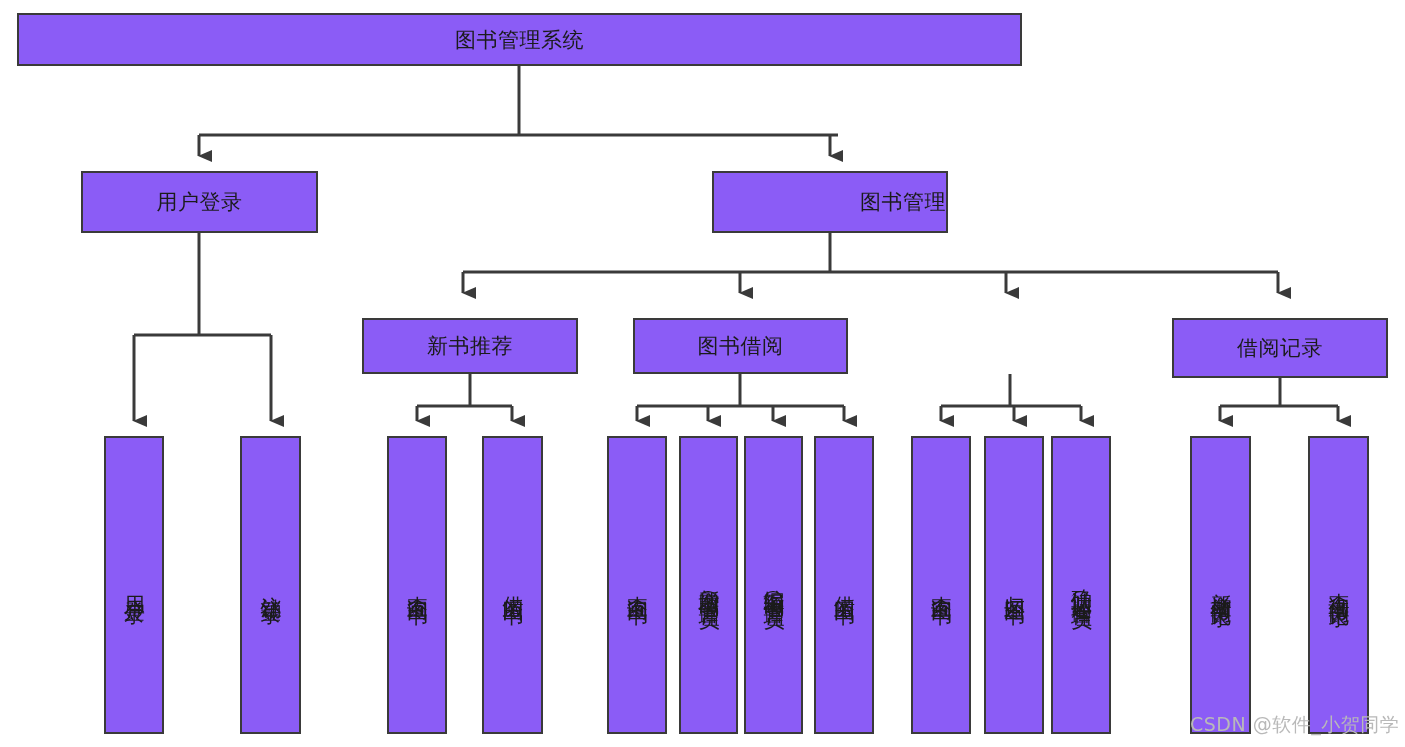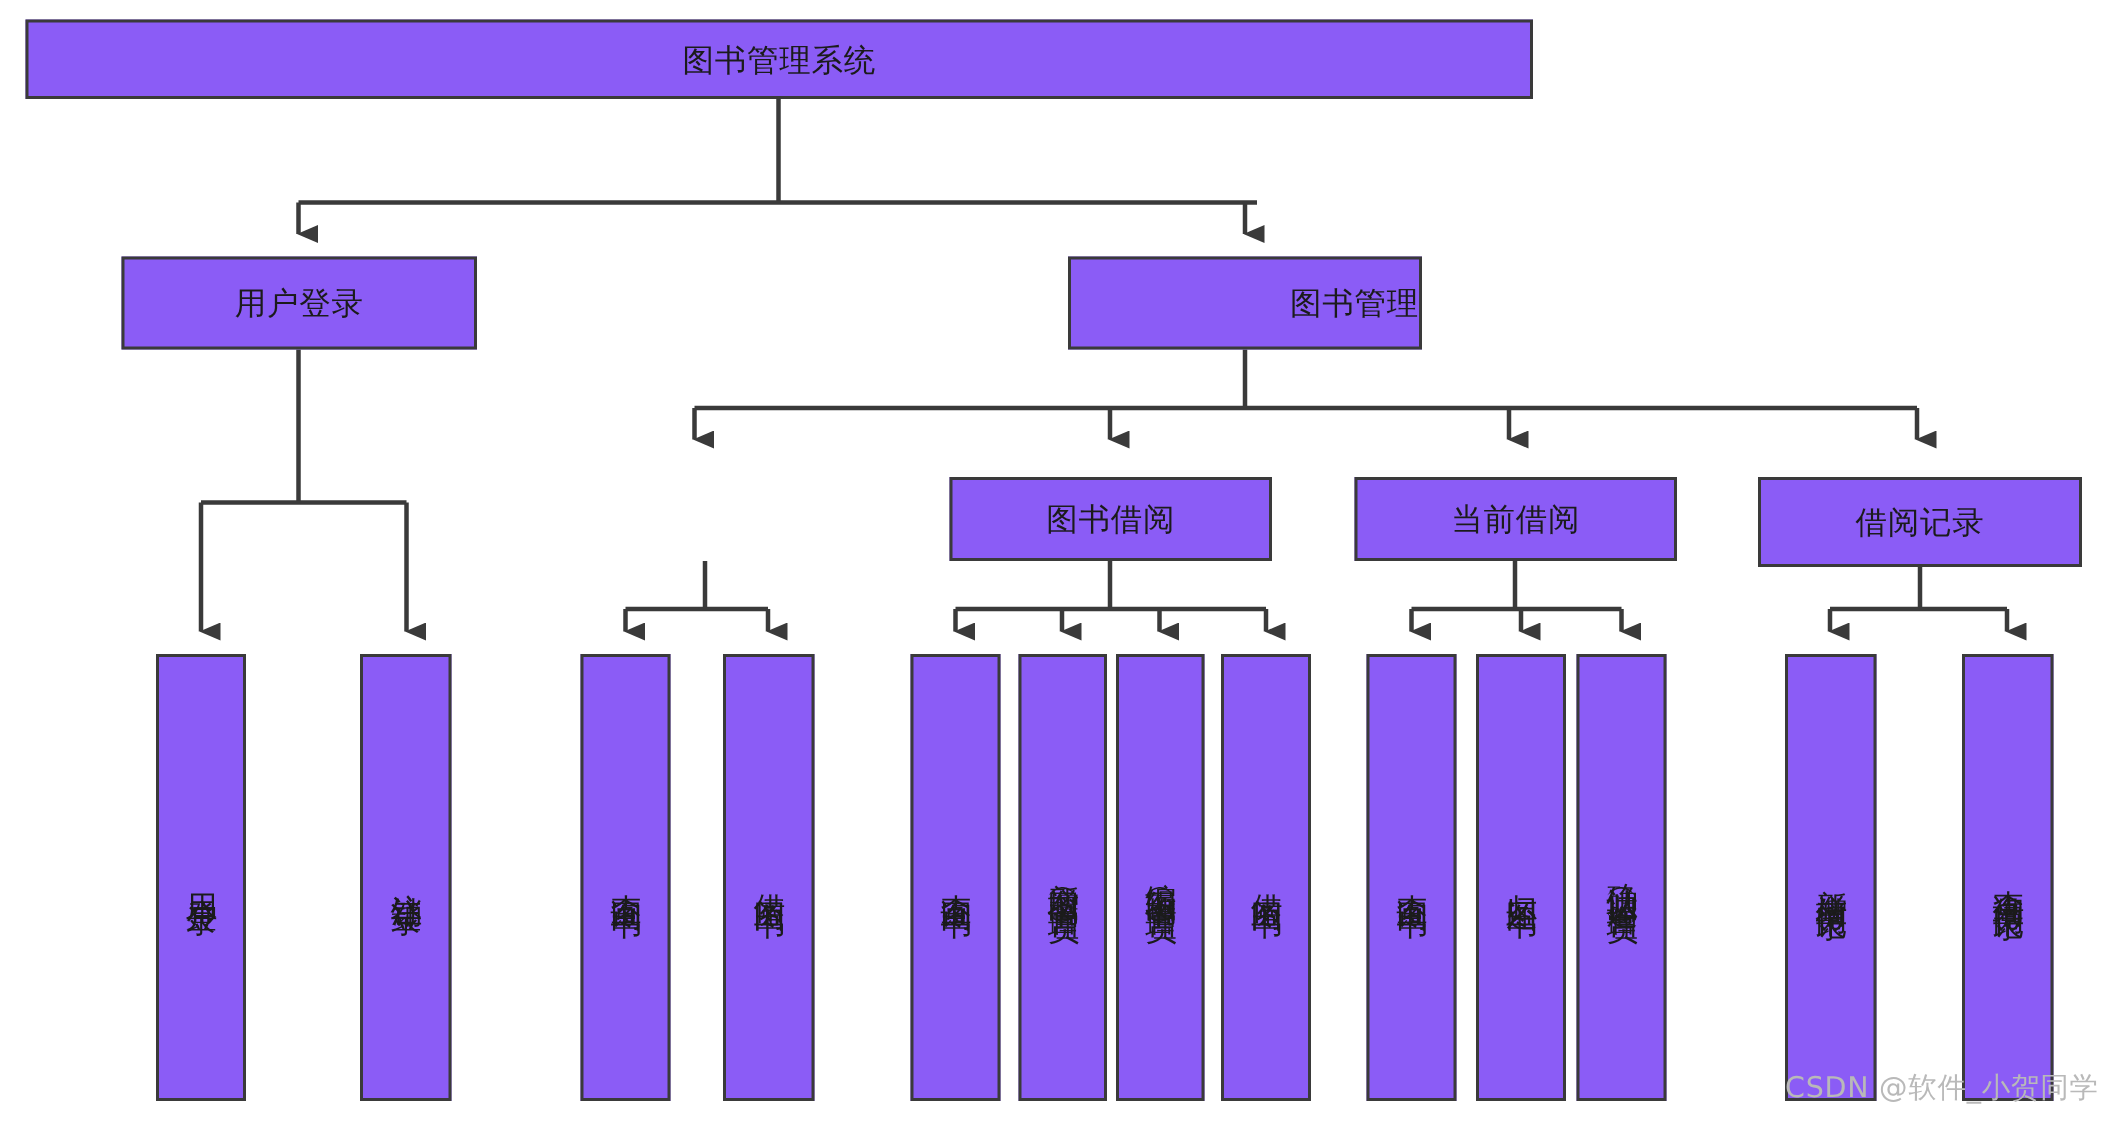--- a/index.html
+++ b/index.html
@@ -122,25 +122,25 @@
     <span class="htext">图书管理系统</span>
   </div>
 
   <div class="node horiz" id="l2-0" style="left: 81px; top: 171px; width: 237px; height: 62px;">
     <span class="htext">用户登录</span>
   </div>
   <div class="node horiz" id="l2-1" style="left: 712px; top: 171px; width: 236px; height: 62px; justify-content: flex-end;">
     <span class="htext">图书管理</span>
   </div>
 
+  <div class="node horiz" id="l3-0" style="left: 362px; top: 318px; width: 216px; height: 56px;">
+    <span class="htext">新书推荐</span>
+  </div>
   <div class="node horiz" id="l3-1" style="left: 633px; top: 318px; width: 215px; height: 56px;">
     <span class="htext">图书借阅</span>
-  </div>
-  <div class="node horiz" id="l3-2" style="left: 903px; top: 318px; width: 215px; height: 56px;">
-    <span class="htext">当前借阅</span>
   </div>
   <div class="node horiz" id="l3-3" style="left: 1172px; top: 318px; width: 216px; height: 60px;">
     <span class="htext">借阅记录</span>
   </div>
 
   <div class="node vert" id="lf-0" style="left: 104px; top: 436px; width: 60px; height: 298px;">
     <span class="vtext">用户登录</span>
   </div>
   <div class="node vert" id="lf-1" style="left: 240px; top: 436px; width: 61px; height: 298px;">
     <span class="vtext">注销登录</span>

